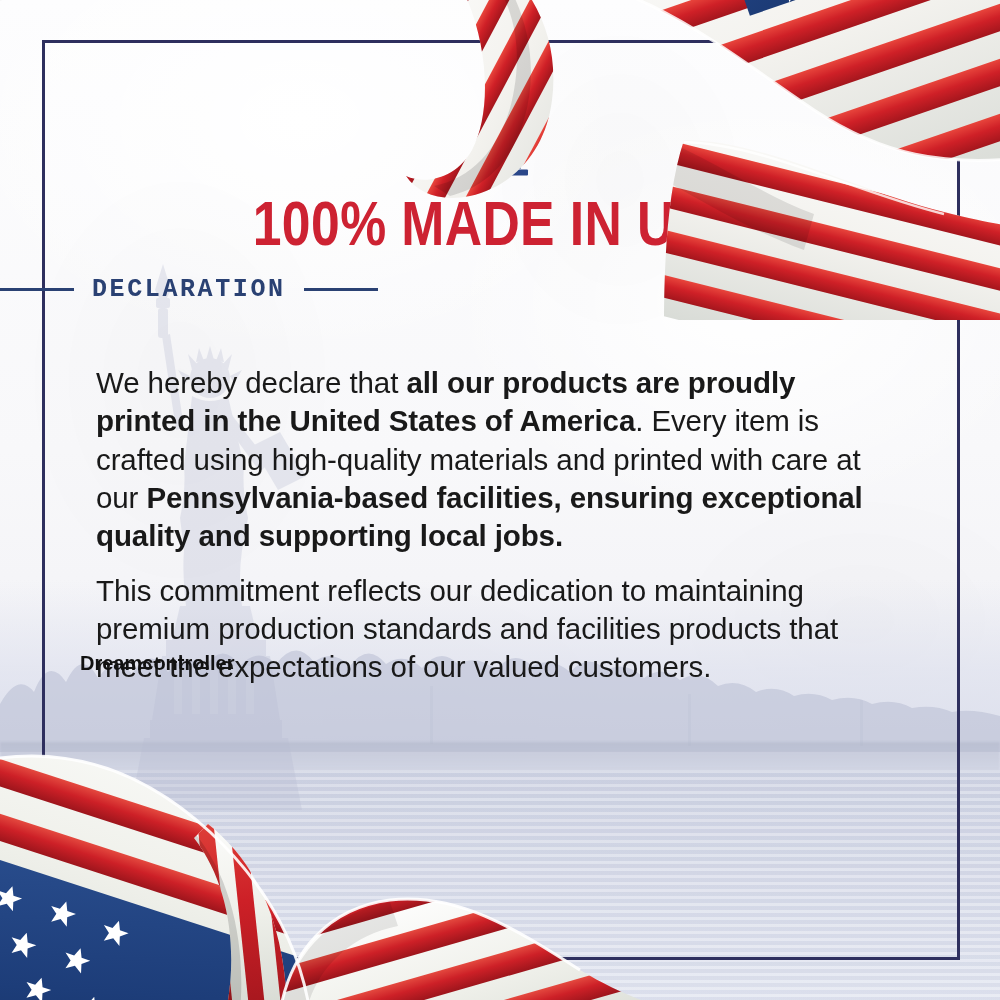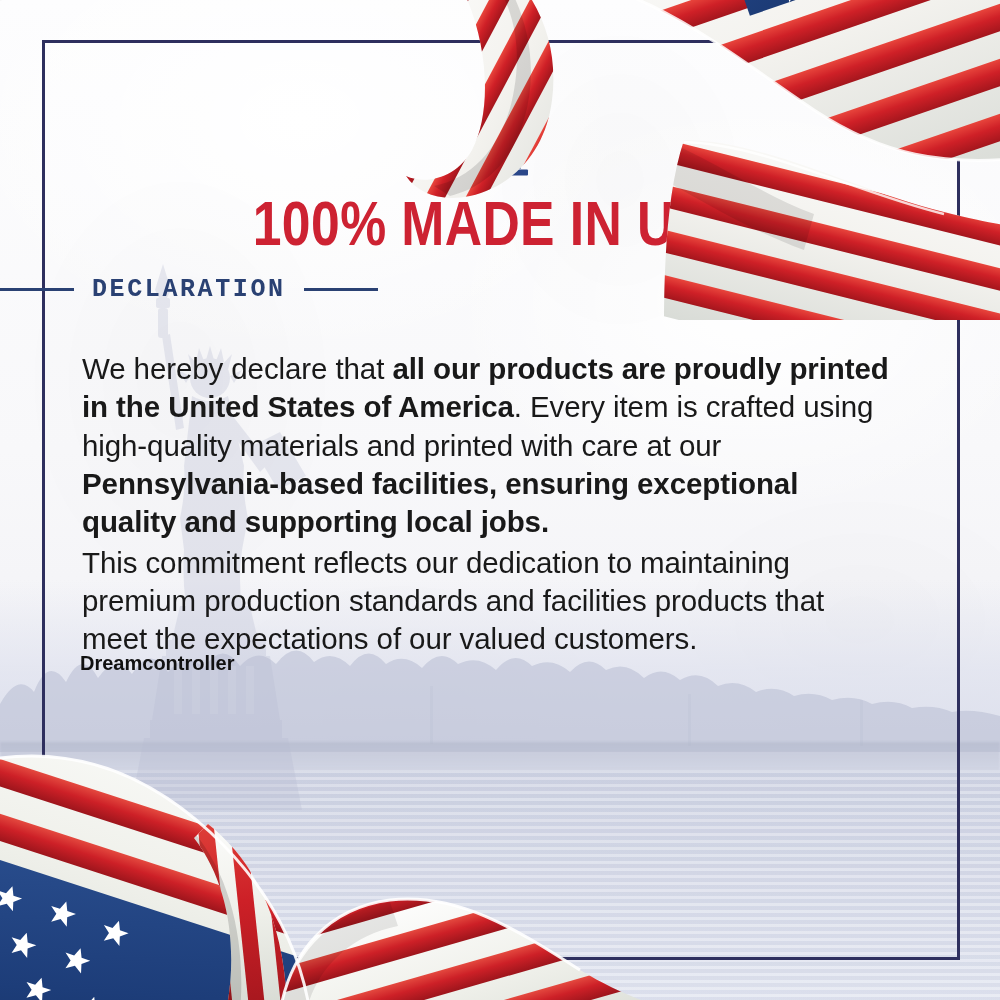--- a/index.html
+++ b/index.html
@@ -98,21 +98,21 @@
     font-weight:bold;font-size:25px;letter-spacing:2.6px;color:#2a4173;
   }
 
   
   .body-copy{
     position:absolute;left:80px;top:348px;width:812px;
     font-size:29.5px;line-height:1.30;color:#191919;
     font-family:"Liberation Sans", sans-serif;
     letter-spacing:-0.1px;
   }
-  .body-copy p{margin:2px;}
+  .body-copy p{margin:16px;}
   .body-copy p.para2{margin-top:2px;}
   .body-copy b{font-weight:bold;}
   .signature{
     position:absolute;left:80px;top:652px;
     font-size:20px;font-weight:bold;color:#111111;
   }
 
   
   .flag-tr{position:absolute;right:-4px;top:-10px;width:620px;height:330px;pointer-events:none;}
   .flag-bl{position:absolute;left:-20px;bottom:-12px;width:700px;height:300px;pointer-events:none;}

